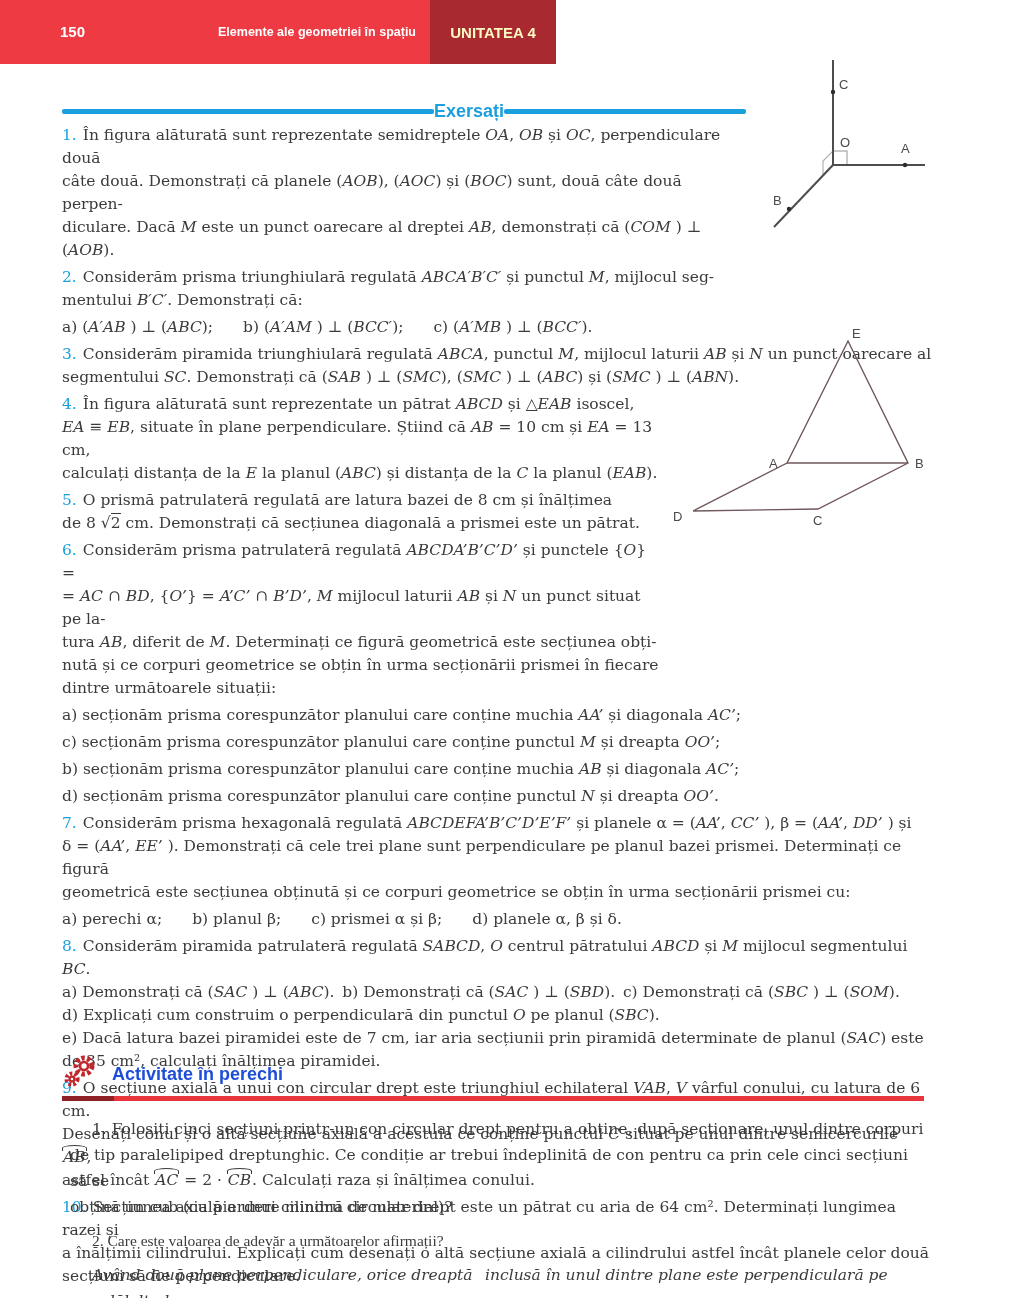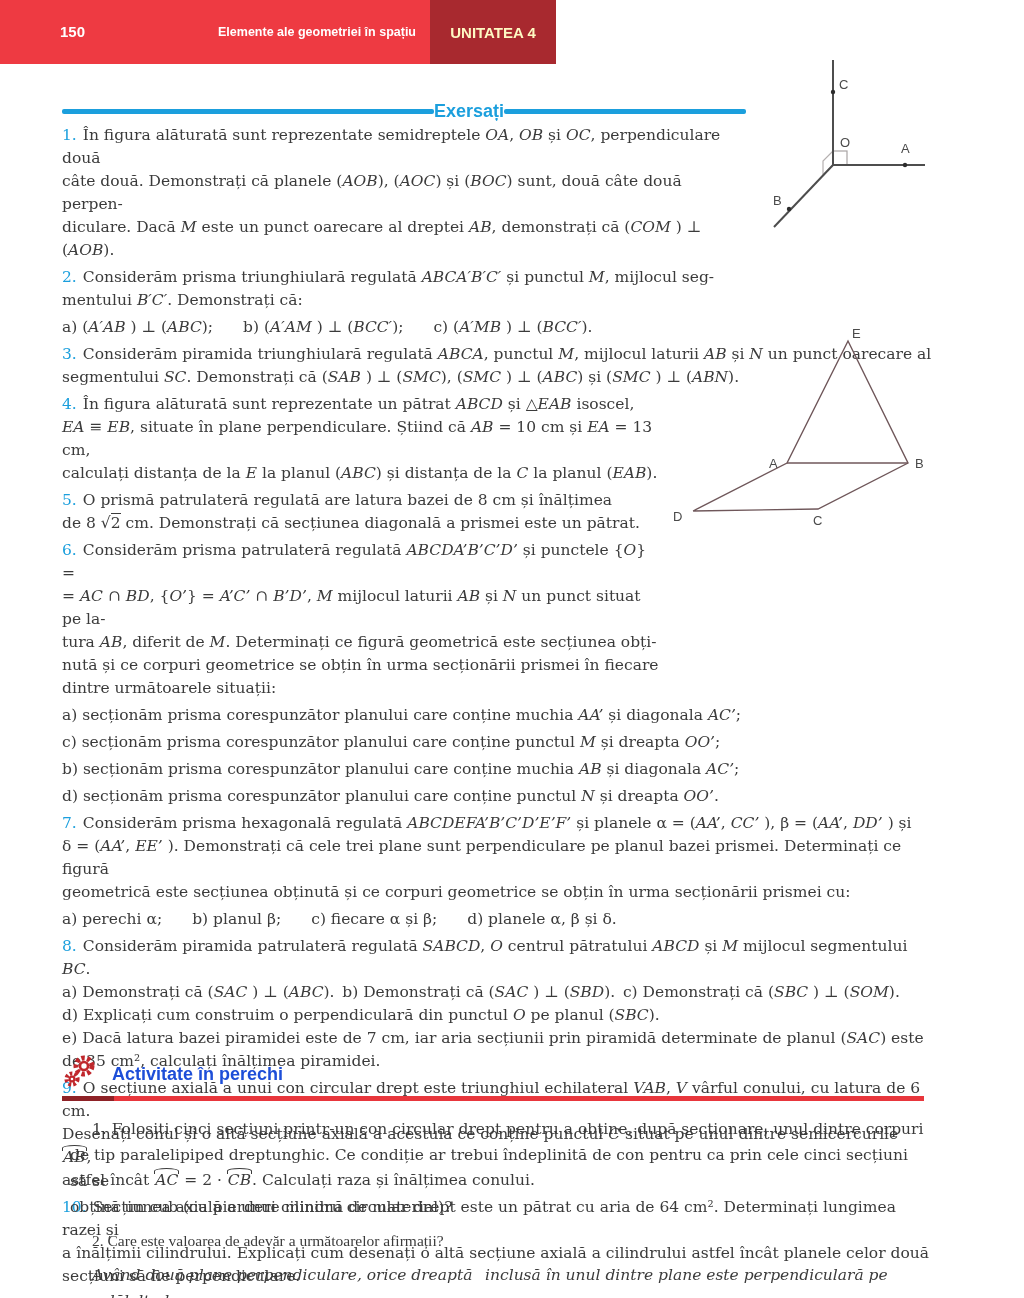--- a/index.html
+++ b/index.html
@@ -100,21 +100,21 @@
       </p>
     <p class="ex">a) secționăm prisma corespunzător planului care conține muchia <i>AA’</i> și diagonala <i>AC’</i>;</p>
     <p class="ex">c) secționăm prisma corespunzător planului care conține punctul <i>M</i> și dreapta <i>OO’</i>;</p>
     <p class="ex">b) secționăm prisma corespunzător planului care conține muchia <i>AB</i> și diagonala <i>AC’</i>;</p>
     <p class="ex">d) secționăm prisma corespunzător planului care conține punctul <i>N</i> și dreapta <i>OO’</i>.</p>
 
     <p class="ex"><span class="num">7.</span><span>Considerăm prisma hexagonală regulată <i>ABCDEFA’B’C’D’E’F’</i> și planele α = (<i>AA’</i>, <i>CC’</i> ), β = (<i>AA’</i>, <i>DD’</i> ) și<br>δ = (<i>AA’</i>, <i>EE’</i> ). Demonstrați că cele trei plane sunt perpendiculare pe planul bazei prismei. Determinați ce figură<br>geometrică este secțiunea obținută și ce corpuri geometrice se obțin în urma secționării prismei cu:</span></p>
     <div class="row">
       <span>a) perechi α;</span>
       <span>b) planul β;</span>
-      <span>c) fiecare α și β;</span>
+      <span>c) prismei α și β;</span>
       <span>d) planele  α, β și δ.</span>
     </div>
 
     <p class="ex"><span class="num">8.</span><span>Considerăm piramida patrulateră regulată <i>SABCD</i>, <i>O</i> centrul pătratului <i>ABCD</i> și <i>M</i> mijlocul segmentului <i>BC</i>.<br>a) Demonstrați că (<i>SAC</i> ) ⊥ (<i>ABC</i>). b) Demonstrați că (<i>SAC</i> ) ⊥ (<i>SBD</i>). c) Demonstrați că (<i>SBC</i> ) ⊥ (<i>SOM</i>).<br>d) Explicați cum construim o perpendiculară din punctul <i>O</i> pe planul (<i>SBC</i>).<br>e) Dacă latura bazei piramidei este de 7 cm, iar aria secțiunii prin piramidă determinate de planul (<i>SAC</i>) este<br>de 35 cm², calculați înălțimea piramidei.</span></p>
 
     <p class="ex"><span class="num">9.</span><span>O secțiune axială a unui con circular drept este triunghiul echilateral <i>VAB</i>, <i>V</i> vârful conului, cu latura de 6 cm.<br>Desenați conul și o altă secțiune axială a acestuia ce conține punctul <i>C</i> situat pe unul dintre semicercurile <span class="arc">AB</span>,<br>astfel încât <span class="arc">AC</span> = 2 · <span class="arc">CB</span>. Calculați raza și înălțimea conului.</span></p>
 
     <p class="ex"><span class="num">10.</span><span>Secțiunea axială a unui cilindru circular drept este un pătrat cu aria de 64 cm². Determinați lungimea razei și<br>a înălțimii cilindrului. Explicați cum desenați o altă secțiune axială a cilindrului astfel încât planele celor două<br>secțiuni să fie perpendiculare.</span></p>
   </div>
 

